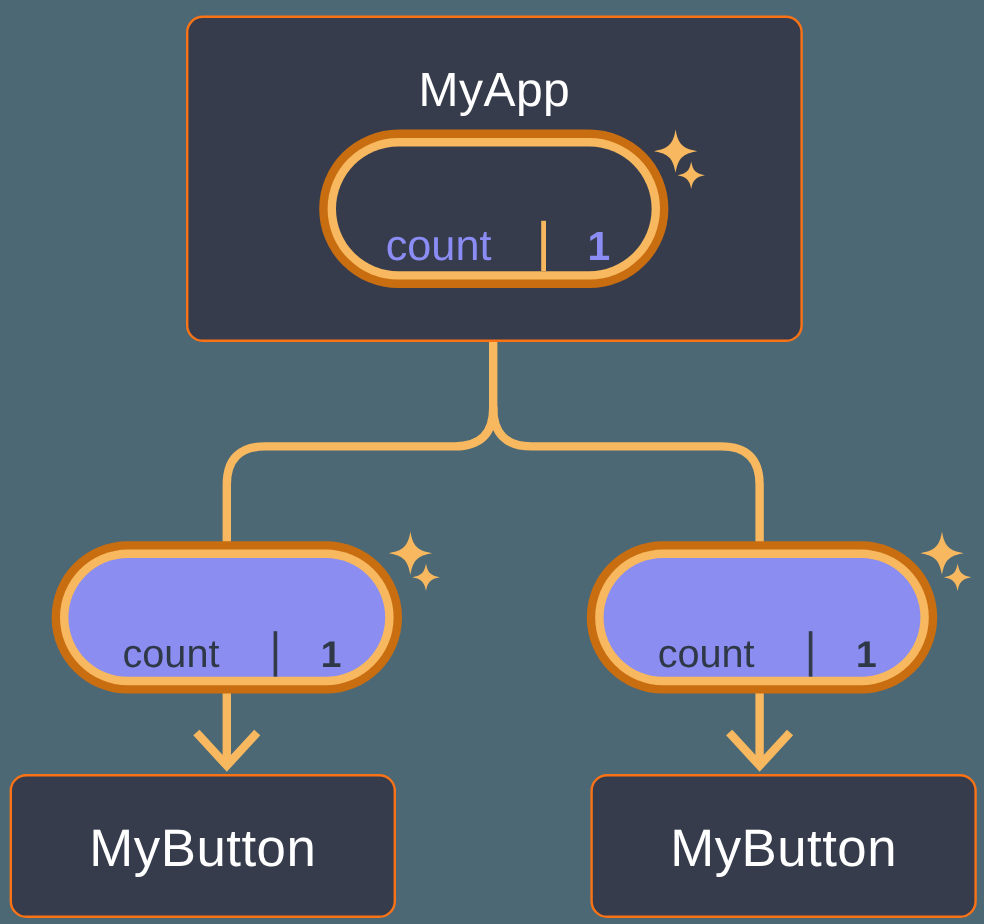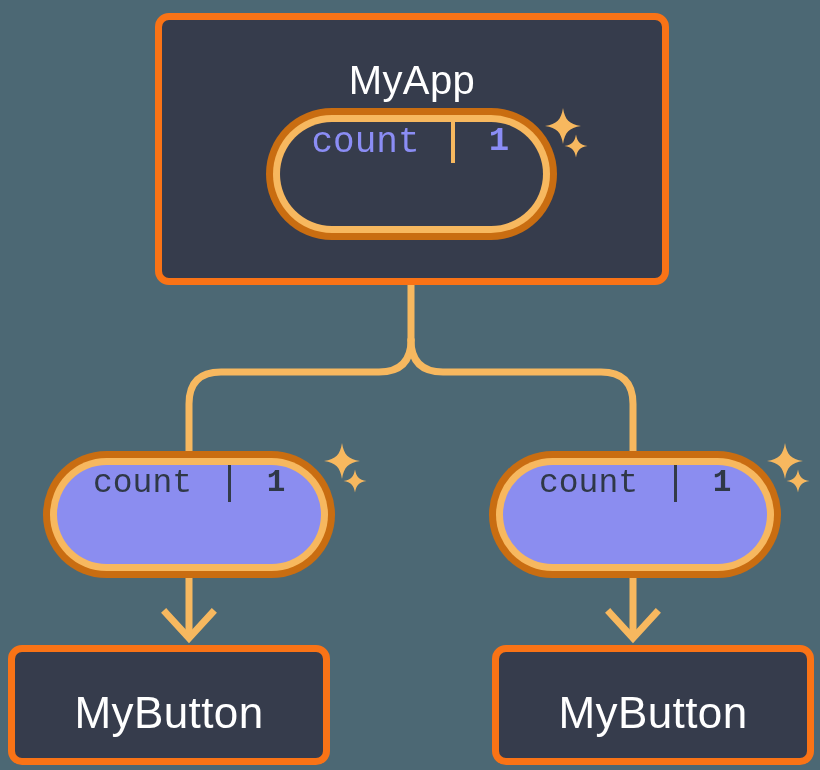--- a/index.html
+++ b/index.html
@@ -21,21 +21,21 @@
     position: absolute;
     left: 0; top: 0;
     width: 820px; height: 770px;
     pointer-events: none;
   }
 
   
   .card {
     position: absolute;
     background: #363c4c;
-    border: 7px solid #f97316;
+    border: 2px solid #f97316;
     border-radius: 14px;
     box-sizing: border-box;
   }
   .card-title {
     position: absolute;
     left: 0;
     width: 100%;
     text-align: center;
     color: #ffffff;
     font-weight: 400;
@@ -63,24 +63,23 @@
     border-radius: 999px;
     background: #f7b85f;              
     padding: 7px;
     display: flex;
     box-sizing: border-box;
   }
   .pill-inner {
     flex: 1 1 auto;
     border-radius: 999px;
     display: flex;
-    align-items: flex-start;
+    align-items: flex-end;
     overflow: hidden;
     box-sizing: border-box;
-    font-family: Liberation Mono, monospace;
   }
   .pill-key, .pill-val {
     display: flex;
     align-items: center;
     justify-content: center;
     box-sizing: border-box;
   }
 
   
   #pill-myapp {

